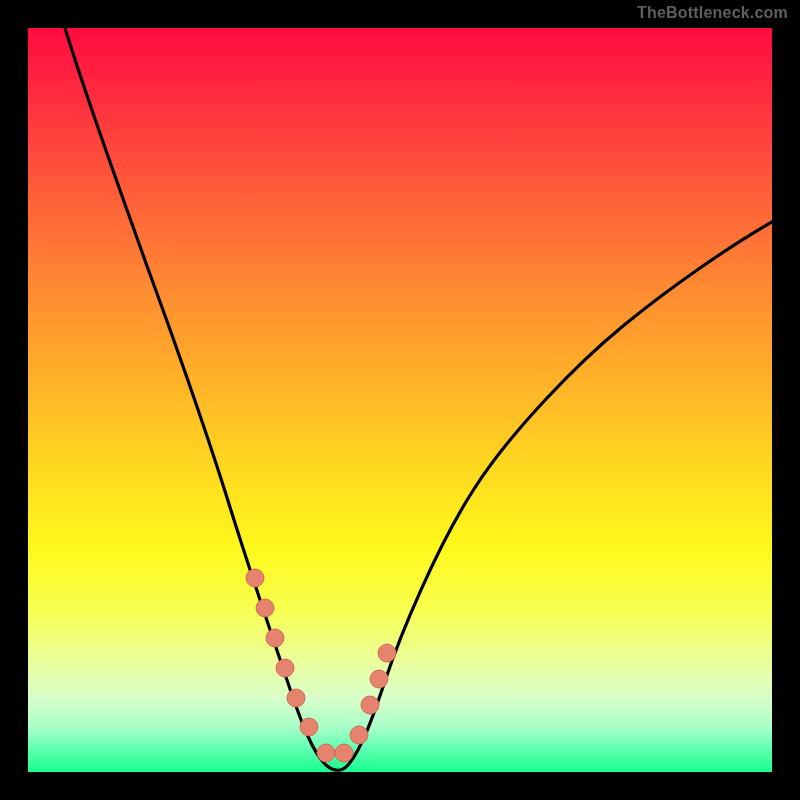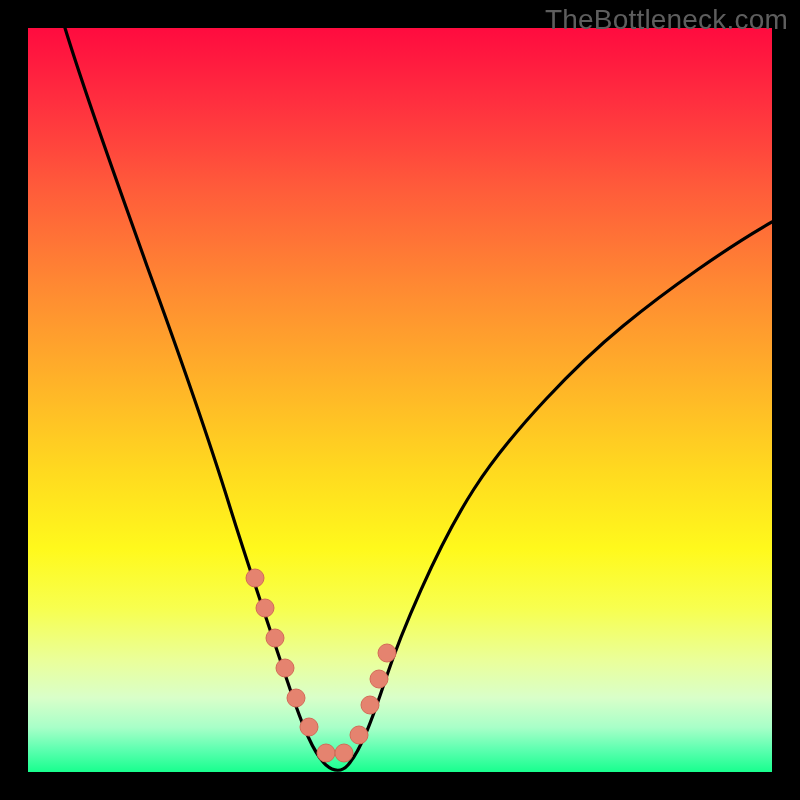--- a/index.html
+++ b/index.html
@@ -50,22 +50,22 @@
     position: absolute;
     top: 0; left: 0;
     width: 744px;
     height: 744px;
   }
   .watermark {
     position: absolute;
     top: 4px;
     right: 12px;
     color: #5e5e5e;
-    font-size: 28px;
-    font-weight: 400;
+    font-size: 16px;
+    font-weight: 700;
     letter-spacing: 0.2px;
     user-select: none;
   }
 </style>
 </head>
 <body>
 
 <div class="frame">
 
   <div class="plot-area">

